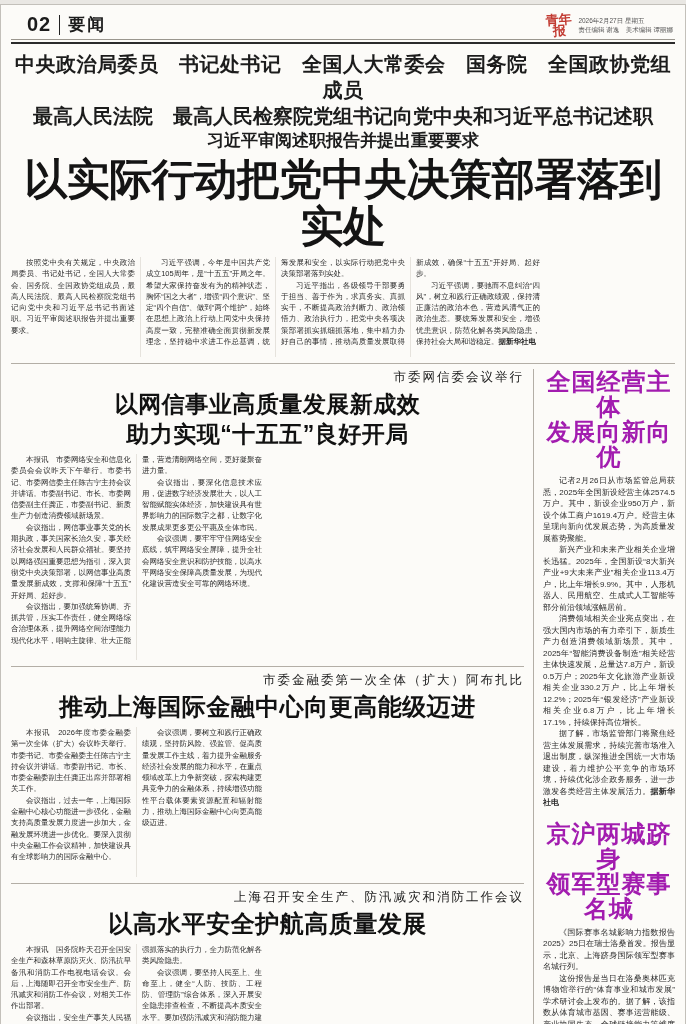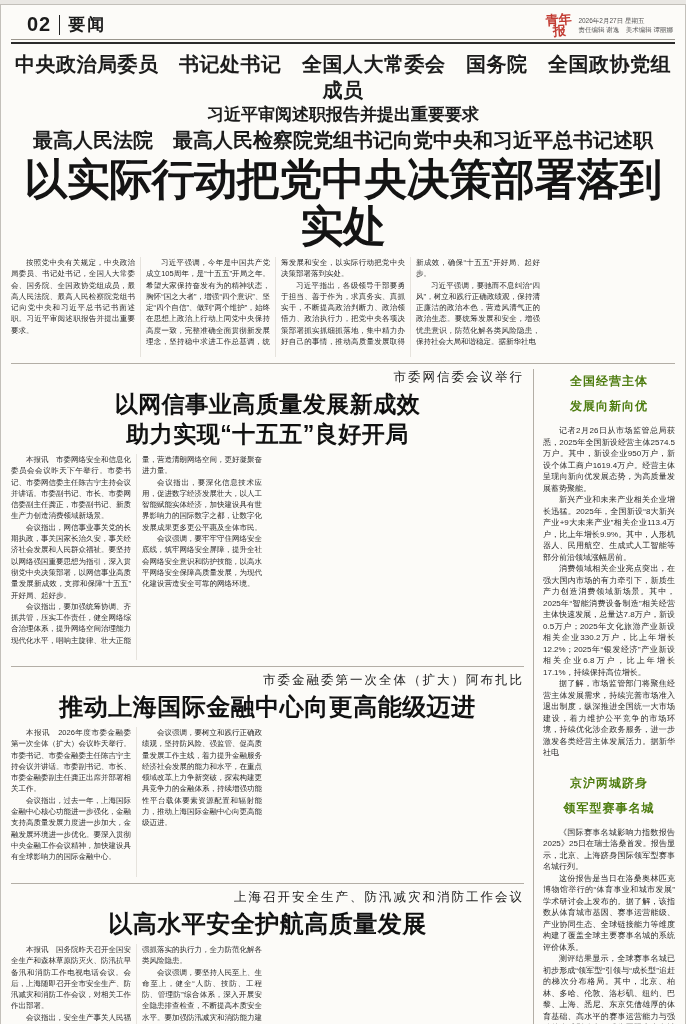--- a/index.html
+++ b/index.html
@@ -30,37 +30,37 @@
   .kick-l3 { font-size:17px; line-height:24px; }
   .banner-headline { text-align:center; font-size:43px; line-height:47px;
     font-weight:900; letter-spacing:-0.5px; margin:3px 0 7px 0; color:#141414;
     font-stretch:condensed; }
   .colbody { text-align:justify; font-size:7.5px; line-height:11.3px; color:#2a2a2a;
     column-gap:11px; column-rule:1px solid #e6e3dd; column-fill:auto; overflow:hidden; }
   .colbody p { text-indent:2em; }
   .cols5 { column-count:5; height:100px; }
   .cols4 { column-count:4; }
   .lead-tag { font-weight:400; }
-  .credit { font-weight:400; }
+  .credit { font-weight:700; }
   .secrule { border:none; border-top:1px solid #b3aea6; margin:6px 0 5px 0; }
   
   .mainzone { display:flex; gap:9px; margin-top:5px; }
   .leftzone { flex:1; min-width:0; }
   .rightzone { width:142px; border-left:1px solid #b3aea6; padding-left:9px;
                height:712px; overflow:hidden; }
   .art-kicker { text-align:right; font-size:12.5px; font-weight:400;
                 letter-spacing:2px; color:#222; margin-bottom:3px; }
   .art-headline { text-align:center; font-weight:700; font-size:23px;
                   line-height:30px; letter-spacing:0.5px; color:#111; }
   .art-headline.single { font-size:24px; margin-bottom:4px; }
   .art-body { margin-top:5px; }
   .h208 { height:206px; } .h152 { height:150px; } .h136 { height:134px; }
   
-  .rail-title { text-align:center; font-weight:800; font-size:12px;
-                line-height:25px; letter-spacing:1px; color:#4d7c0f; }
+  .rail-title { text-align:center; font-weight:800; font-size:24px;
+                line-height:25px; letter-spacing:1px; color:#a21caf; }
   .rail-body { font-size:8px; line-height:11.5px; text-align:justify;
                color:#2a2a2a; margin-top:6px; }
   .rail-body p { text-indent:2em; }
   .rail-gap { margin-top:12px; }
 </style>
 </head>
 <body>
 
 <div class="page">
 
@@ -75,22 +75,22 @@
       <div class="mast-info">
         <div>2026年2月27日 星期五</div>
         <div>责任编辑 谢逸　美术编辑 谭丽娜</div>
       </div>
     </div>
   </div>
   <div class="thickrule"></div>
 
   <section>
     <div class="kick kick-l1">中央政治局委员　书记处书记　全国人大常委会　国务院　全国政协党组成员</div>
+    <div class="kick kick-l2">最高人民法院　最高人民检察院党组书记向党中央和习近平总书记述职</div>
     <div class="kick kick-l3">习近平审阅述职报告并提出重要要求</div>
-    <div class="kick kick-l2">最高人民法院　最高人民检察院党组书记向党中央和习近平总书记述职</div>
     <h1 class="banner-headline">以实际行动把党中央决策部署落到实处</h1>
     <div class="colbody cols5">
       <p>按照党中央有关规定，中央政治局委员、书记处书记，全国人大常委会、国务院、全国政协党组成员，最高人民法院、最高人民检察院党组书记向党中央和习近平总书记书面述职。习近平审阅述职报告并提出重要要求。</p>
       <p>习近平强调，今年是中国共产党成立105周年，是“十五五”开局之年。希望大家保持奋发有为的精神状态，胸怀“国之大者”，增强“四个意识”、坚定“四个自信”、做到“两个维护”，始终在思想上政治上行动上同党中央保持高度一致，完整准确全面贯彻新发展理念，坚持稳中求进工作总基调，统筹发展和安全，以实际行动把党中央决策部署落到实处。</p>
       <p>习近平指出，各级领导干部要勇于担当、善于作为，求真务实、真抓实干，不断提高政治判断力、政治领悟力、政治执行力，把党中央各项决策部署抓实抓细抓落地，集中精力办好自己的事情，推动高质量发展取得新成效，确保“十五五”开好局、起好步。</p>
       <p><span>习近平强调，要驰而不息纠治“四风”，树立和践行正确政绩观，保持清正廉洁的政治本色，营造风清气正的政治生态。要统筹发展和安全，增强忧患意识，防范化解各类风险隐患，保持社会大局和谐稳定。</span><b class="credit">据新华社电</b></p>
     </div>
   </section>
 
   <hr class="secrule">

